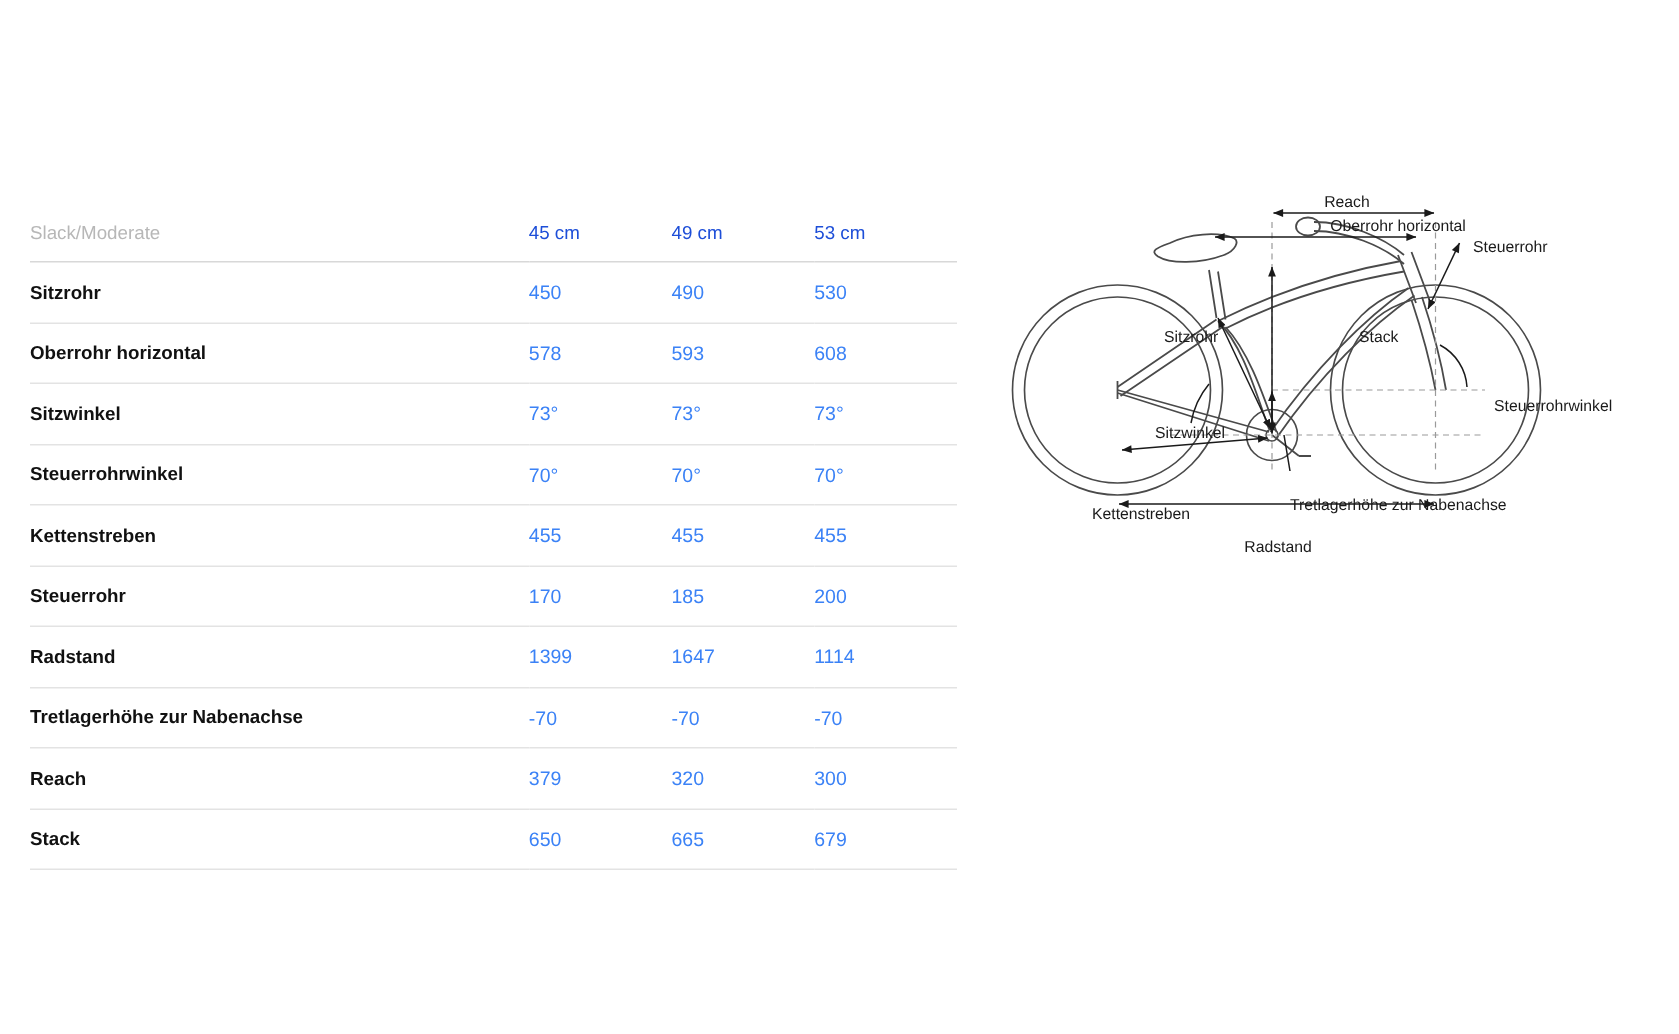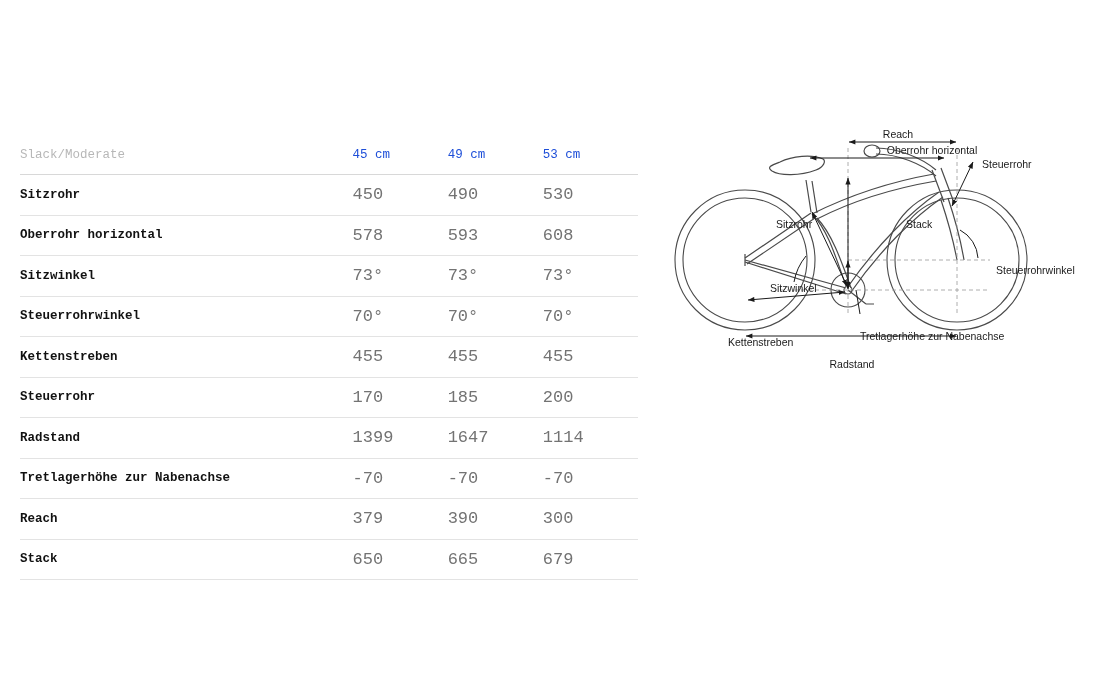--- a/index.html
+++ b/index.html
@@ -37,40 +37,39 @@
   }
   table.geo col.c-label { width: 332px; }
   table.geo col.c-val   { width: 95px; }
   table.geo th, table.geo td {
     text-align: left;
     padding: 0;
     height: 39.5px;
     vertical-align: middle;
     border-bottom: 1px solid #e3e3e3;
     font-weight: normal;
-    font-family: Liberation Mono, monospace;
   }
   table.geo thead th {
     border-bottom: 1px solid #d8d8d8;
     color: #b7b7b7;
     font-size: 12.5px;
     font-weight: normal;
     height: 38px;
   }
   table.geo thead th.size-head {
     color: #1d4ed8;
   }
   table.geo tbody td.rowlabel {
     font-weight: bold;
     color: #111111;
     font-size: 12.5px;
   }
   table.geo tbody td.val {
-    color: #737373;
-    font-size: 17px;
+    color: #3b82f6;
+    font-size: 13px;
   }
   table.geo tbody tr:last-child td {
     border-bottom: 1px solid #e3e3e3;
   }
 
   
   #drawing {
     position: absolute;
     left: 660px;
     top: 118px;
@@ -150,21 +149,21 @@
         </tr>
         <tr>
           <td class="rowlabel">Tretlagerhöhe zur Nabenachse</td>
           <td class="val">-70</td>
           <td class="val">-70</td>
           <td class="val">-70</td>
         </tr>
         <tr>
           <td class="rowlabel">Reach</td>
           <td class="val">379</td>
-          <td class="val">390</td>
+          <td class="val">320</td>
           <td class="val">300</td>
         </tr>
         <tr>
           <td class="rowlabel">Stack</td>
           <td class="val">650</td>
           <td class="val">665</td>
           <td class="val">679</td>
         </tr>
       </tbody>
     </table>

